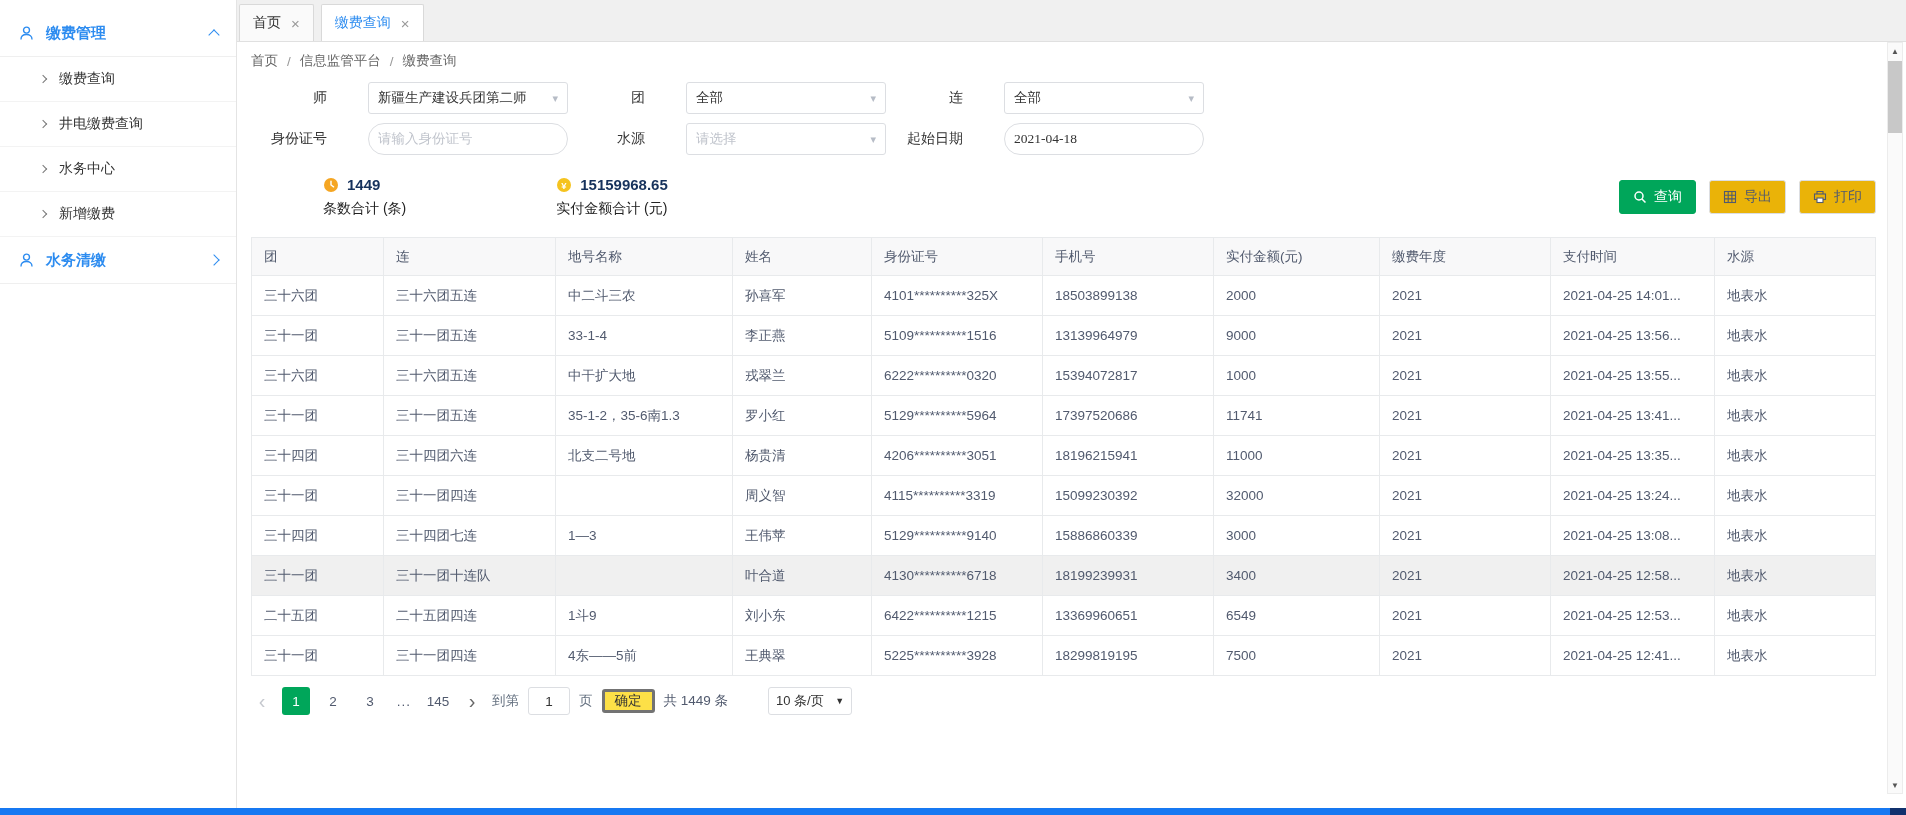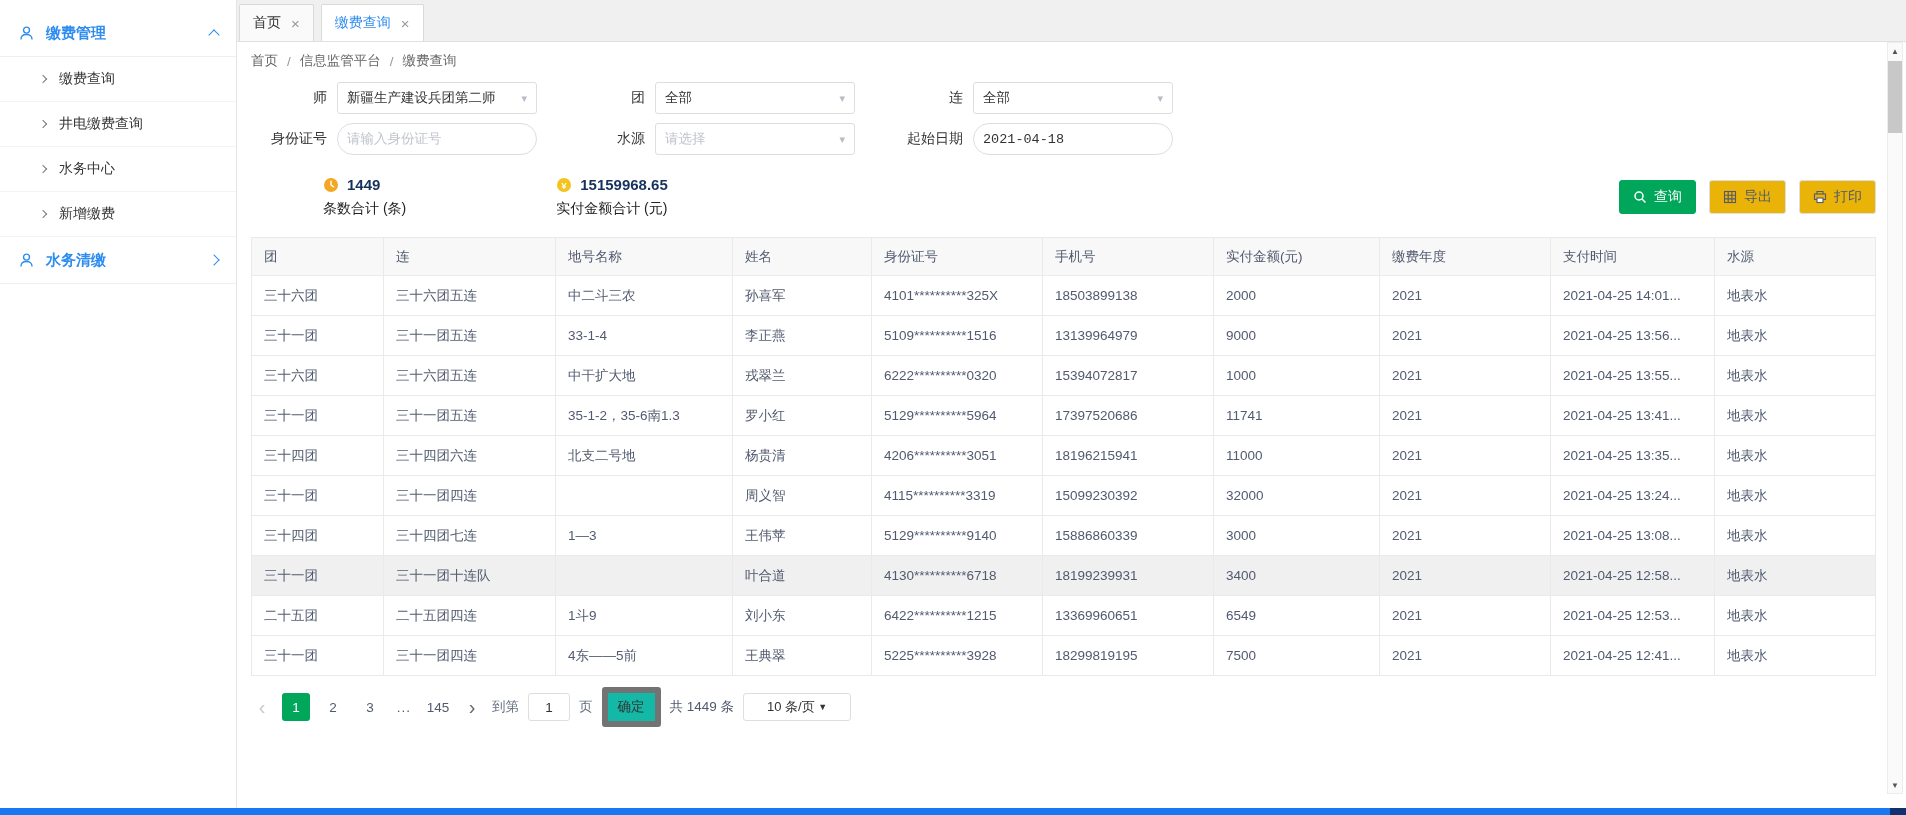--- a/index.html
+++ b/index.html
@@ -53,23 +53,23 @@
   .crumb { margin-right:9px; cursor:pointer; }
   .crumb-sep { margin-right:9px; color:#999; }
 
   
   .filter-area { margin-top:2px; }
   .frow { display:flex; margin-bottom:9px; }
   .field { width:318px; display:flex; align-items:center; }
   .field > label { flex:0 0 86px; text-align:right; padding-right:10px; font-size:14px; color:#333; }
   .control {
     width:200px; height:32px; border:1px solid #dcdee2; border-radius:3px; background:#fff;
-    display:flex; align-items:center; padding:0 9px; font-size:13.5px; color:#333;
-  }
-  input.control { outline:none; font-family:Liberation Mono, monospace;border-radius:16px; }
+    display:flex; align-items:center; padding:0 9px; font-size:13.5px; color:#333;margin-left:31px;
+  }
+  input.control { outline:none; font-family:Liberation Serif, serif;border-radius:16px; }
   input.control::placeholder { color:#c0c4cc; }
   .select { justify-content:space-between; cursor:pointer; }
   .select .val { overflow:hidden; white-space:nowrap; }
   .caret { color:#b6bcc6; font-size:11px; font-style:normal; line-height:1; }
   .ph { color:#c0c4cc; }
 
   
   .stats-row { display:flex; align-items:center; margin-top:14px; height:56px; }
   .stat { display:flex; flex-direction:column; align-items:flex-start; margin-left:72px; }
   .stat.amount { margin-left:150px; }
@@ -106,24 +106,24 @@
     border-radius:3px; cursor:pointer; color:#515a6e;
   }
   .page.active { background:var(--green,#00a65a); color:#fff; }
   .dots { min-width:22px; text-align:center; letter-spacing:1px; }
   .jump-label { color:#657180; }
   .jump-input {
     width:42px; height:28px; border:1px solid #dcdee2; border-radius:3px; text-align:center;
     font-size:13.5px; color:#333; outline:none; font-family:inherit;
   }
   .confirm-btn {
-    height:40px; padding:0 10px; border:6px solid #737373; background:#14b8a6; border-radius:3px;
+    height:24px; padding:0 10px; border:3px solid #737373; background:#fde047; border-radius:3px;
     font-size:13.5px; color:#333; cursor:pointer; font-family:inherit;
   }
-  .size-select { width:108px; height:28px; padding:0 23px; font-size:13px; }
+  .size-select { width:84px; height:28px; padding:0 7px; font-size:13px; }
   .size-select .caret { color:#333; font-size:9px; }
 
   
   .vscrollbar {
     position:absolute; top:42px; right:3px; width:16px; height:752px;
     background:#fafafa; border:1px solid #ececec; display:flex; flex-direction:column; align-items:center;
   }
   .sb-arrow { height:16px; width:100%; display:flex; align-items:center; justify-content:center; font-size:8px; color:#555; cursor:pointer; }
   .sb-arrow.bottom { margin-top:auto; }
   .sb-thumb { width:100%; height:72px; background:#c8c8c8; margin-top:2px; cursor:grab; }

